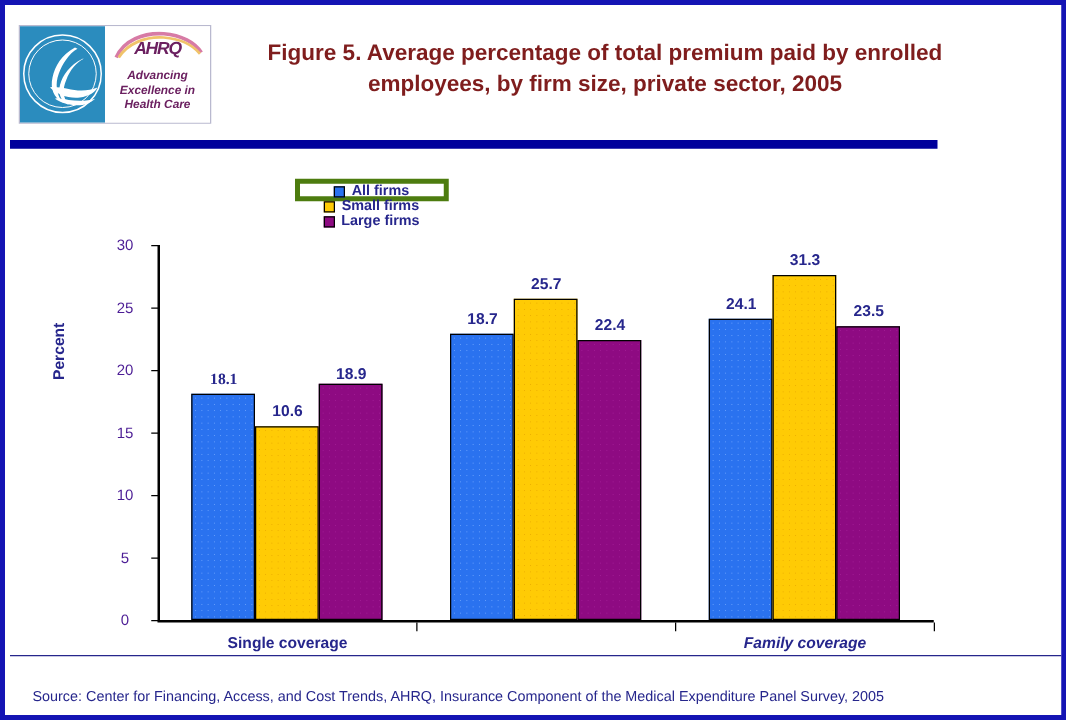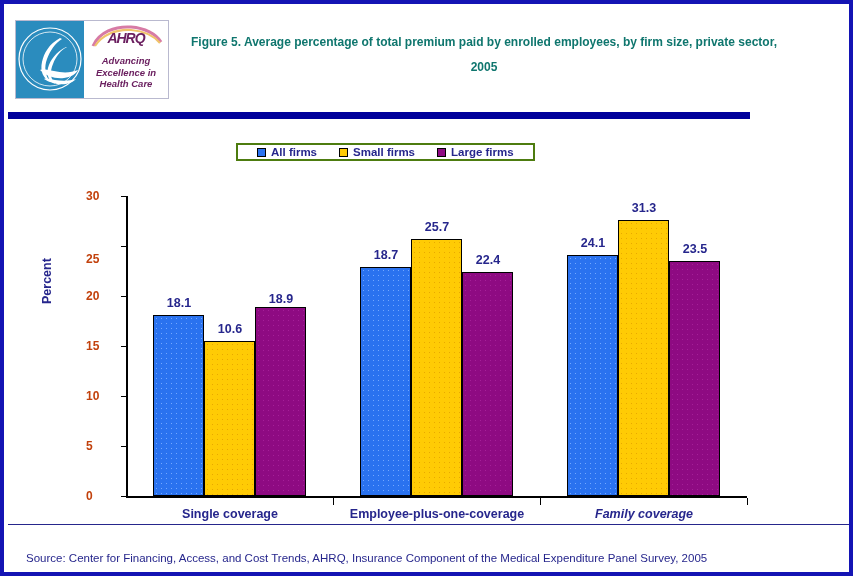--- a/index.html
+++ b/index.html
@@ -87,42 +87,43 @@
     line-height: 11.5px;
     color: #6b2060;
   }
   #title {
     position: absolute;
     left: 180px; top: 26px;
     width: 600px;
     text-align: center;
     font-family: "Liberation Sans", sans-serif;
     font-weight: bold;
-    font-size: 12px;
+    font-size: 18px;
     line-height: 25px;
-    color: #0f766e;
+    color: #7f1d1d;
   }
   #header-rule {
     position: absolute;
     left: 4px; top: 108px;
     width: 742px; height: 7px;
     background: #00009b;
   }
 
   
   #legend {
     position: absolute;
     left: 232px; top: 139px;
     height: 18px;
-    border: 2px solid #4d7c0f;
+    border: 4px solid #4d7c0f;
     background: #ffffff;
     display: flex;
     align-items: center;
     box-sizing: border-box;
     padding: 0 8px;
+    flex-direction: column;
   }
   .legend-item {
     display: flex;
     align-items: center;
     margin: 0 11px;
   }
   .legend-swatch {
     width: 9px; height: 9px;
     border: 1px solid #000000;
     box-sizing: border-box;
@@ -149,25 +150,25 @@
     font-weight: bold;
     font-size: 12.5px;
     color: #26268c;
     transform: rotate(-90deg);
     transform-origin: left top;
     white-space: nowrap;
   }
   .ytick-label {
     position: absolute;
     width: 28px;
-    text-align: left;
-    font-family: "Liberation Sans", sans-serif;
-    font-weight: bold;
+    text-align: center;
+    font-family: "Liberation Sans", sans-serif;
+    font-weight: normal;
     font-size: 12px;
-    color: #c2410c;
+    color: #4c1d95;
   }
   .ytick-mark {
     position: absolute;
     width: 6px; height: 1px;
     background: #000000;
   }
   #y-axis-line {
     position: absolute;
     left: 122px; top: 192px;
     width: 2px; height: 301px;
@@ -305,38 +306,37 @@
       <div class="ytick-label" style="left: 82px; top: 485px;">0</div>
       <div class="ytick-mark" style="left: 117px; top: 442px;"></div>
       <div class="ytick-label" style="left: 82px; top: 435px;">5</div>
       <div class="ytick-mark" style="left: 117px; top: 392px;"></div>
       <div class="ytick-label" style="left: 82px; top: 385px;">10</div>
       <div class="ytick-mark" style="left: 117px; top: 342px;"></div>
       <div class="ytick-label" style="left: 82px; top: 335px;">15</div>
       <div class="ytick-mark" style="left: 117px; top: 292px;"></div>
       <div class="ytick-label" style="left: 82px; top: 285px;">20</div>
       <div class="ytick-mark" style="left: 117px; top: 242px;"></div>
-      <div class="ytick-label" style="left: 82px; top: 248px;">25</div>
+      <div class="ytick-label" style="left: 82px; top: 235px;">25</div>
       <div class="ytick-mark" style="left: 117px; top: 192px;"></div>
       <div class="ytick-label" style="left: 82px; top: 185px;">30</div>
       <div class="bar blue" style="left: 149px; top: 311px; width: 51px; height: 181px;"></div>
-      <div class="bar-value" style="left: 145px; top: 292px;">18.1</div>
+      <div class="bar-value" style="left: 145px; top: 292px; font-family: Liberation Serif, serif;">18.1</div>
       <div class="bar yellow" style="left: 200px; top: 337px; width: 51px; height: 155px;"></div>
       <div class="bar-value" style="left: 196px; top: 318px;">10.6</div>
       <div class="bar purple" style="left: 251px; top: 303px; width: 51px; height: 189px;"></div>
       <div class="bar-value" style="left: 247px; top: 288px;">18.9</div>
       <div class="cat-label" style="left: 96px;">Single coverage</div>
       <div class="xtick-mark" style="left: 329px;"></div>
       <div class="bar blue" style="left: 356px; top: 263px; width: 51px; height: 229px;"></div>
       <div class="bar-value" style="left: 352px; top: 244px;">18.7</div>
       <div class="bar yellow" style="left: 407px; top: 235px; width: 51px; height: 257px;"></div>
       <div class="bar-value" style="left: 403px; top: 216px;">25.7</div>
       <div class="bar purple" style="left: 458px; top: 268px; width: 51px; height: 224px;"></div>
       <div class="bar-value" style="left: 454px; top: 249px;">22.4</div>
-      <div class="cat-label" style="left: 303px;">Employee-plus-one-coverage</div>
       <div class="xtick-mark" style="left: 536px;"></div>
       <div class="bar blue" style="left: 563px; top: 251px; width: 51px; height: 241px;"></div>
       <div class="bar-value" style="left: 559px; top: 232px;">24.1</div>
       <div class="bar yellow" style="left: 614px; top: 216px; width: 51px; height: 276px;"></div>
       <div class="bar-value" style="left: 610px; top: 197px;">31.3</div>
       <div class="bar purple" style="left: 665px; top: 257px; width: 51px; height: 235px;"></div>
       <div class="bar-value" style="left: 661px; top: 238px;">23.5</div>
       <div class="cat-label" style="left: 510px; font-style: italic;">Family coverage</div>
       <div class="xtick-mark" style="left: 743px;"></div>
     </div>

